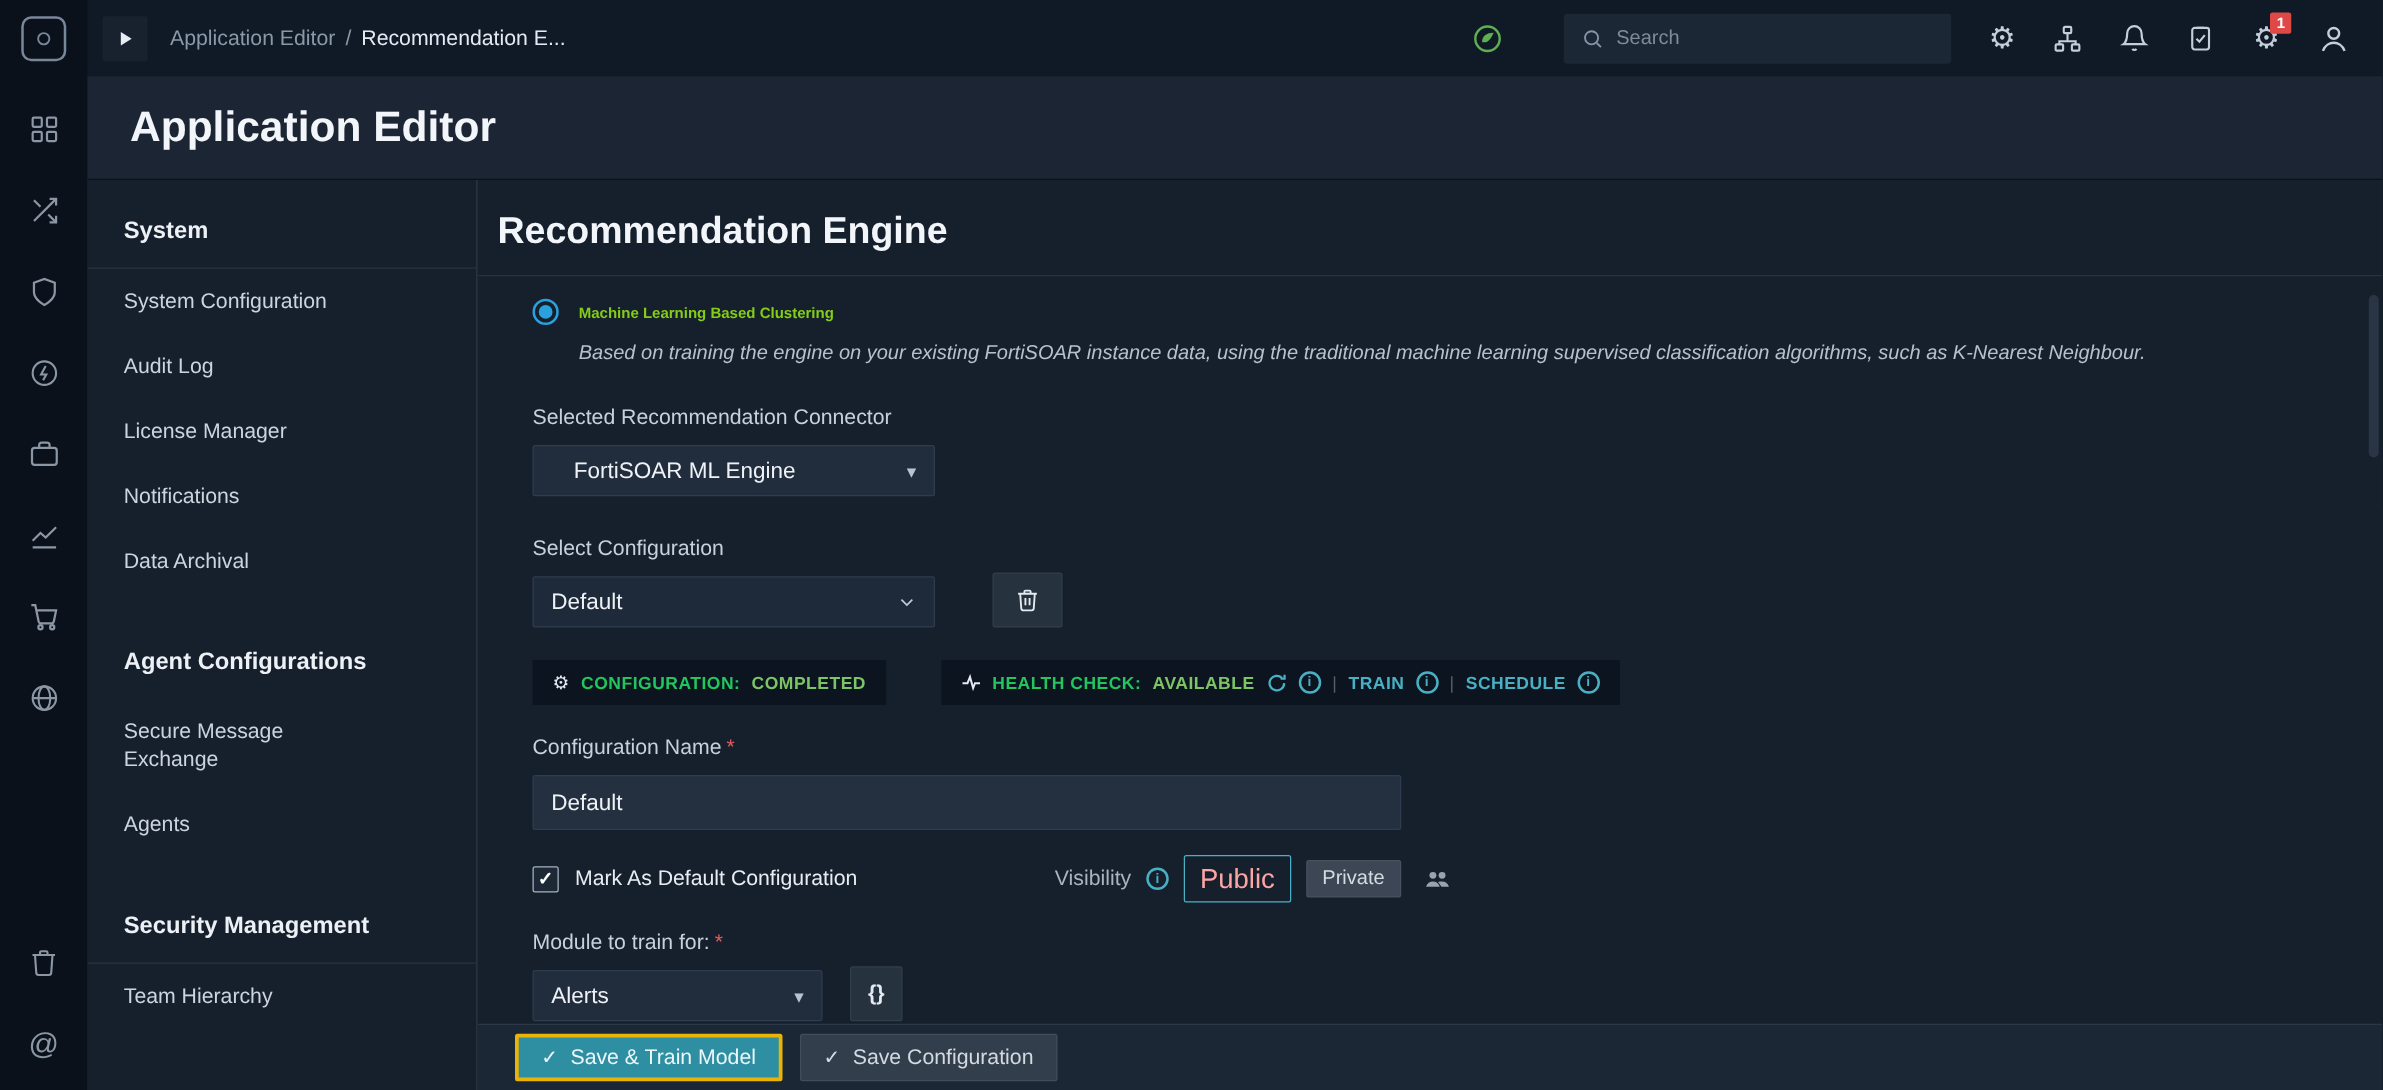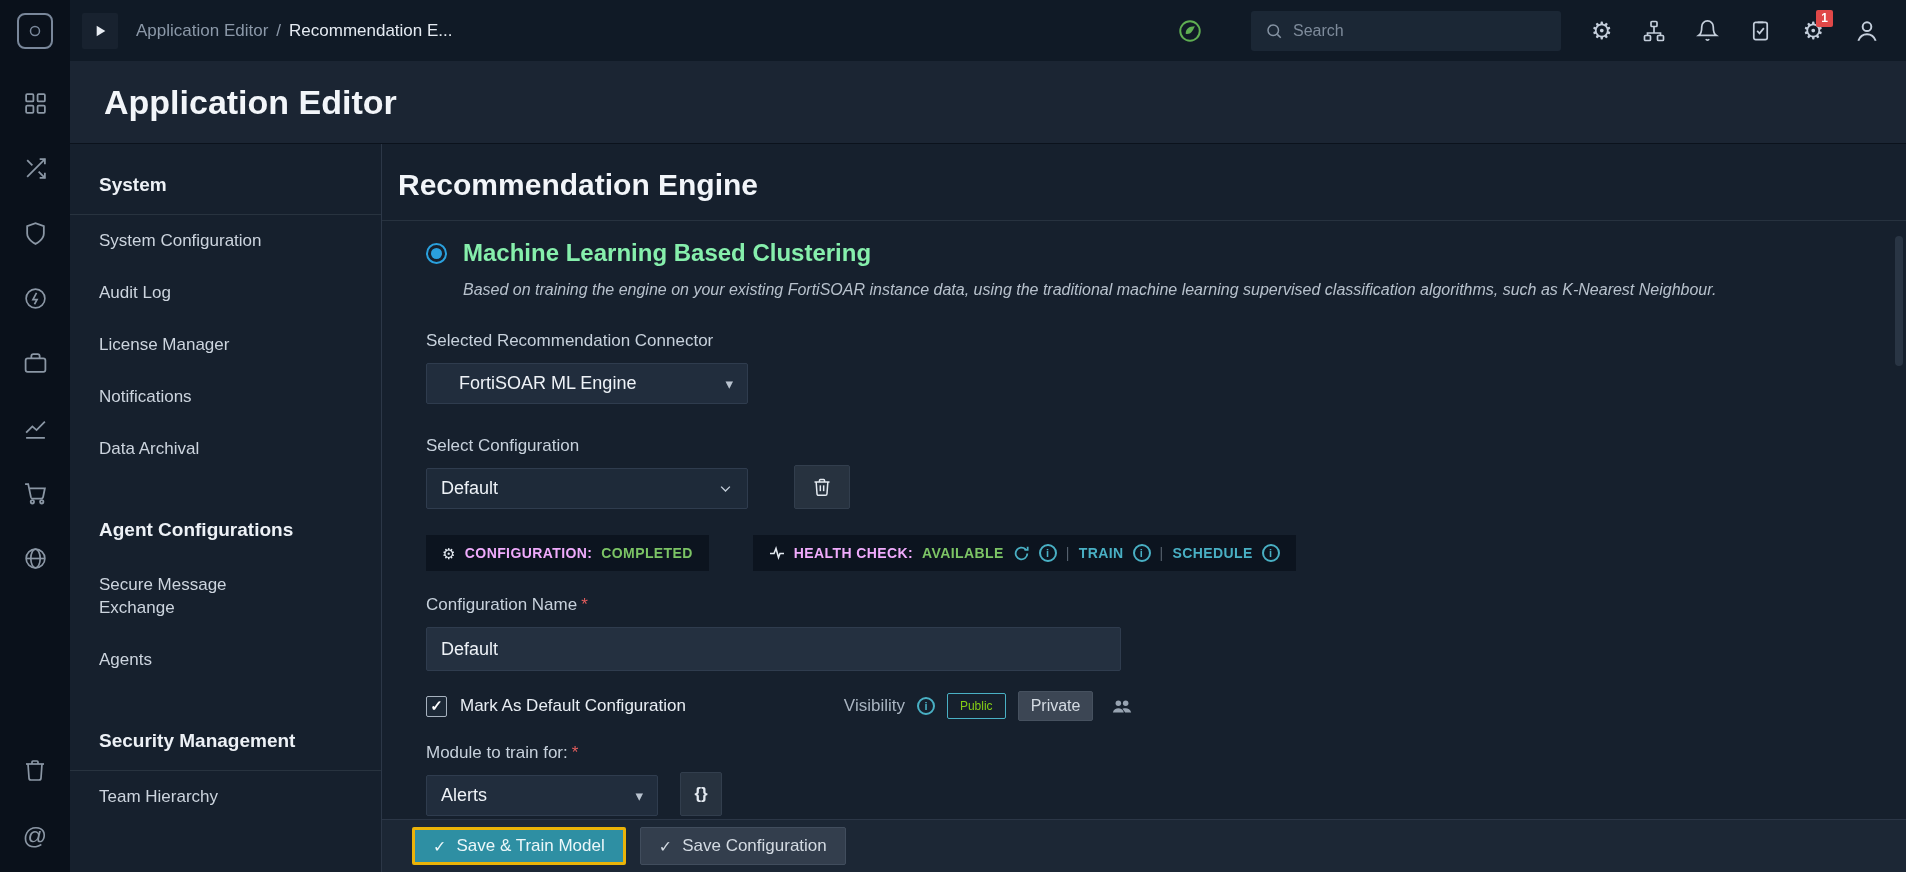--- a/index.html
+++ b/index.html
@@ -50,58 +50,58 @@
 
   
   .content { flex:1; position:relative; overflow:hidden; }
   .content-header { padding:24px 0 18px 16px; border-bottom:1px solid #27323f; }
   .content-title { font-size:30px; font-weight:bold; color:#f2f5f9; }
   .form { padding:10px 0 0 44px; }
 
   .radio-row { display:flex; align-items:center; gap:16px; margin-top:8px; }
   .radio { width:21px; height:21px; border:2px solid #2aa0dd; border-radius:50%; position:relative; cursor:pointer; flex:0 0 auto; }
   .radio::after { content:""; position:absolute; inset:3px; background:#2aa0dd; border-radius:50%; }
-  .radio-label { font-size:24px; font-weight:bold; color:#86efac; cursor:pointer; }
+  .radio-label { font-size:12px; font-weight:bold; color:#84cc16; cursor:pointer; }
   .radio-desc { font-style:italic; font-size:16px; color:#b7c1cc; margin:14px 0 0 37px; max-width:1480px; }
 
   .field-label { font-size:17px; color:#c7d1dc; margin-top:32px; display:flex; align-items:center; gap:4px; }
   .req { color:#e25d5d; }
 
   .select { margin-top:12px; height:41px; background:#212d3d; border:1px solid #2f3c4e; border-radius:2px; display:flex; align-items:center; justify-content:space-between; padding:0 14px; font-size:18px; color:#eef2f7; cursor:pointer; }
   .select.w-connector { width:322px;padding-left:32px; }
   .select.w-config { width:322px; background:#1e2a39; }
   .select.w-module { width:232px; }
   .select-caret { color:#b9c3cf; font-size:15px; margin-left:12px; }
   .chev { color:#c3cdd9; }
 
   .row { display:flex; align-items:center; }
   .sq-btn { height:44px; background:#27323f; border:1px solid #323e4d; border-radius:2px; color:#e4eaf1; display:flex; align-items:center; justify-content:center; cursor:pointer; }
   .trash-btn { width:56px; margin-left:46px; align-self:flex-end; }
   .json-btn { width:42px; margin-left:22px; font-size:17px; font-weight:bold; align-self:flex-end; }
 
   .status-row { display:flex; align-items:center; gap:44px; margin-top:26px; }
   .chip { background:#0c141f; height:36px; display:flex; align-items:center; gap:9px; padding:0 16px; font-size:14px; letter-spacing:.4px; }
-  .chip-label { font-weight:bold; color:#f0abfc;text-align:center; }
+  .chip-label { font-weight:bold; color:#22c55e;text-align:center; }
   .ok { color:#7cc465; font-weight:600; }
   .pipe { color:#55606d; }
   .link { color:#49b0c4; font-weight:600; cursor:pointer; }
   .info-i { width:18px; height:18px; border:2px solid #49b0c4; border-radius:50%; color:#49b0c4; font-size:11px; font-weight:bold; display:inline-flex; align-items:center; justify-content:center; cursor:pointer; flex:0 0 auto; }
   .info-i::after { content:"i"; }
   .chip-icon { color:#e4eaf1; }
   .refresh-icon { color:#49b0c4; cursor:pointer; }
 
   .text-input { margin-top:12px; width:695px; height:44px; background:#243040; border:1px solid #2f3c4e; border-radius:2px; color:#eef2f7; font-size:18px; padding:0 14px; font-family:"Liberation Sans",sans-serif; outline:none; }
 
   .check-row { display:flex; align-items:center; margin-top:20px; }
   .checkbox { width:21px; height:21px; border:1px solid #a7b2bf; background:#1c2836; border-radius:2px; display:flex; align-items:center; justify-content:center; cursor:pointer; }
   .checkbox::after { content:"✓"; color:#fff; font-size:15px; font-weight:bold; }
   .check-label { font-size:17px; color:#e8edf3; margin-left:13px; cursor:pointer; }
   .vis-group { display:flex; align-items:center; gap:12px; margin-left:158px; }
   .vis-label { font-size:17px; color:#a9b4c1; }
-  .btn-public { background:transparent; border:1px solid #49b0c4; color:#84cc16; font-size:12px; padding:5px 12px; border-radius:2px; cursor:pointer; font-family:"Liberation Sans",sans-serif; }
+  .btn-public { background:transparent; border:1px solid #49b0c4; color:#fca5a5; font-size:22px; padding:5px 12px; border-radius:2px; cursor:pointer; font-family:"Liberation Sans",sans-serif; }
   .btn-private { background:#3c4654; border:1px solid #46515f; color:#d4dbe3; font-size:16px; padding:5px 12px; border-radius:2px; cursor:pointer; font-family:"Liberation Sans",sans-serif; }
   .people-icon { color:#97a3b1; cursor:pointer; margin-left:6px; }
 
   .feature-row { margin-top:20px; }
 
   .footer-bar { position:absolute; left:0; right:0; bottom:0; height:53px; background:#1c2735; border-top:1px solid #2b3646; display:flex; align-items:center; padding-left:30px; gap:14px; }
   .btn { height:38px; display:flex; align-items:center; gap:10px; padding:0 18px; font-size:17px; border-radius:2px; cursor:pointer; font-family:"Liberation Sans",sans-serif; }
   .btn::before { content:"✓"; font-size:16px; }
   .btn-primary { background:#2e8fa3; border:3px solid #eab308; color:#ecf7f9; }
   .btn-secondary { background:#333e4d; border:1px solid #414d5d; color:#d3dae2; }

